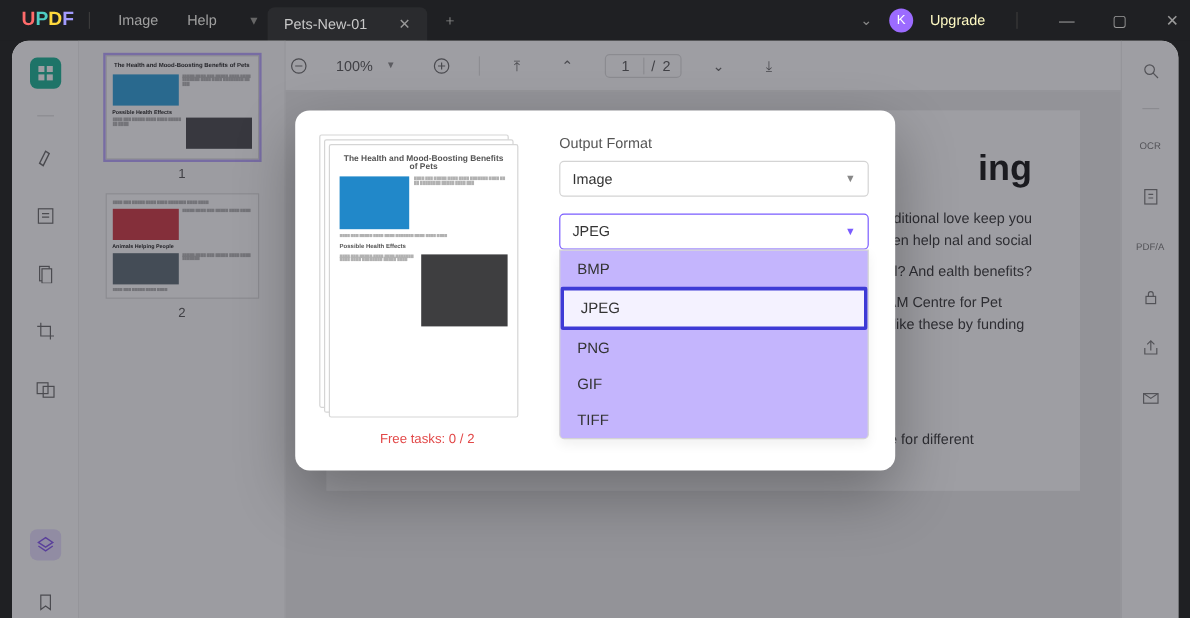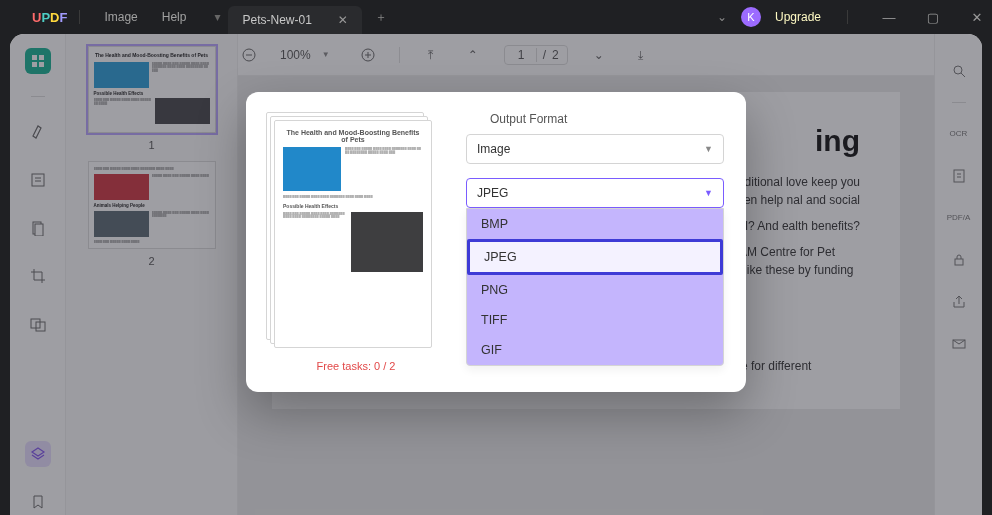--- a/index.html
+++ b/index.html
@@ -1,20 +1,20 @@
 <!DOCTYPE html>
 <html><head>
 <meta charset="utf-8">
 <style>
 * { box-sizing: border-box; margin: 0; padding: 0; font-family: -apple-system, BlinkMacSystemFont, "Segoe UI", Arial, sans-serif; }
 body { width: 992px; height: 515px; overflow: hidden; background: #1f2023; position: relative; }
 
 
 .titlebar { height: 34px; background: #1f2023; display: flex; align-items: center; color: #a0a0a0; font-size: 12px; }
-.titlebar .logo { margin-left: 32px; font-weight: bold; font-size: 13px; }
+.titlebar .logo { margin-left: 18px; font-weight: bold; font-size: 16px; }
 .logo .u { color: #ff6b6b; } .logo .p { color: #4ecdc4; } .logo .d { color: #ffd93d; } .logo .f { color: #a29bfe; }
 .titlebar .divider { width: 1px; height: 14px; background: #3a3a3a; margin: 0 12px; }
 .titlebar .menu-item { margin: 0 12px; cursor: default; }
 .titlebar .tab { background: #2a2b2e; border-radius: 6px 6px 0 0; height: 28px; margin-top: 6px; padding: 0 14px; display: flex; align-items: center; gap: 26px; color: #c8c8c8; font-size: 12px; }
 .titlebar .tab-new { width: 22px; text-align: center; color: #888; margin-left: 8px; cursor: default; }
 .titlebar .right { margin-left: auto; display: flex; align-items: center; gap: 14px; }
 .avatar { width: 20px; height: 20px; border-radius: 50%; background: #9c6bff; color: #fff; font-size: 11px; display: flex; align-items: center; justify-content: center; }
 .upgrade { color: #fef9c3; font-size: 12px; }
 .win-btn { width: 30px; text-align: center; color: #999; font-size: 13px; cursor: default; }
 
@@ -52,41 +52,41 @@
 .page-input { display: inline-flex; align-items: center; gap: 6px; border: 1px solid #ddd; padding: 2px 8px; border-radius: 4px; font-size: 12px; }
 .page-input .cur { width: 24px; text-align: center; border-right: 1px solid #ddd; padding-right: 6px; }
 .doc-content { flex: 1; background: #ececec; padding: 16px 34px; overflow: hidden; }
 .page { background: #fff; padding: 26px 40px; font-size: 12px; color: #333; line-height: 1.5; }
 .page h1 { font-size: 30px; font-weight: 800; color: #111; margin-bottom: 10px; }
 .page .columns { display: flex; gap: 24px; }
 .page .col-img { width: 250px; height: 170px; background: #1f7bb8; flex-shrink: 0; }
 .page p { margin-bottom: 8px; max-width: 440px; }
 
 
-.rstrip { width: 48px; border-left: 1px solid #eee; display: flex; flex-direction: column; align-items: center; padding-top: 26px; gap: 20px; color: #777; }
+.rstrip { width: 48px; border-left: 1px solid #eee; display: flex; flex-direction: column; align-items: center; padding-top: 14px; gap: 20px; color: #777; }
 .rstrip .ico { width: 22px; height: 22px; display: flex; align-items: center; justify-content: center; font-size: 13px; }
 .rstrip .small-label { font-size: 8px; text-align: center; line-height: 1; }
 
 
 .overlay { position: absolute; inset: 0; background: rgba(40,40,50,0.45); border-radius: 14px 14px 0 0; display: flex; align-items: flex-start; justify-content: center; padding-top: 58px; }
 .modal { width: 500px; background: #fff; border-radius: 12px; padding: 20px 22px 20px 20px; display: flex; gap: 20px; box-shadow: 0 20px 50px rgba(0,0,0,0.3); }
 .modal-preview { width: 180px; }
 .stack { position: relative; width: 168px; height: 238px; }
 .stack-page { position: absolute; background: #fff; border: 1px solid #d5d5d5; width: 158px; height: 228px; border-radius: 2px; }
 .stack-page.s3 { top: 0; left: 0; }
 .stack-page.s2 { top: 4px; left: 4px; }
 .stack-page.s1 { top: 8px; left: 8px; padding: 8px; font-size: 5px; color: #555; }
 .sp-title { font-size: 7px; font-weight: bold; text-align: center; margin-bottom: 4px; }
 .sp-row { display: flex; gap: 4px; margin-bottom: 4px; }
 .sp-img { width: 58px; height: 44px; background: #2188c9; }
 .sp-img.dog { background: #3e3e40; width: 72px; height: 60px; }
 .free-tasks { color: #e24848; font-size: 11px; text-align: center; margin-top: 10px; }
 
 .modal-right { flex: 1; }
-.label { font-size: 12px; color: #555; margin-bottom: 8px; margin-left: 24px; }
+.label { font-size: 12px; color: #555; margin-bottom: 8px; }
 .select { border: 1px solid #d4d4d4; border-radius: 4px; padding: 7px 10px; display: flex; align-items: center; justify-content: space-between; font-size: 12px; color: #333; margin-bottom: 14px; cursor: default; }
 .select .chev { color: #888; font-size: 9px; }
 .select.open { border-color: #7a5cff; }
 .dropdown { border: 1px solid #d4d4d4; border-radius: 0 0 4px 4px; margin-top: -14px; overflow: hidden; box-shadow: 0 4px 10px rgba(0,0,0,0.06); background: #c4b5fd; }
 .opt { padding: 8px 14px; font-size: 12.5px; color: #333; cursor: default; }
 .opt.selected { border: 3px solid #3e3bd6; border-radius: 2px; background: #f4f2ff; }
 
 
 svg { width: 16px; height: 16px; }
 </style>
@@ -318,20 +318,20 @@
           <span class="chev">▼</span>
         </div>
         <div class="select open">
           <span>JPEG</span>
           <span class="chev" style="color:#7a5cff;">▼</span>
         </div>
         <div class="dropdown">
           <div class="opt">BMP</div>
           <div class="opt selected">JPEG</div>
           <div class="opt">PNG</div>
+          <div class="opt">GIF</div>
           <div class="opt">TIFF</div>
-          <div class="opt">GIF</div>
         </div>
       </div>
     </div>
   </div>
 
 </div>
 
 </body></html>

